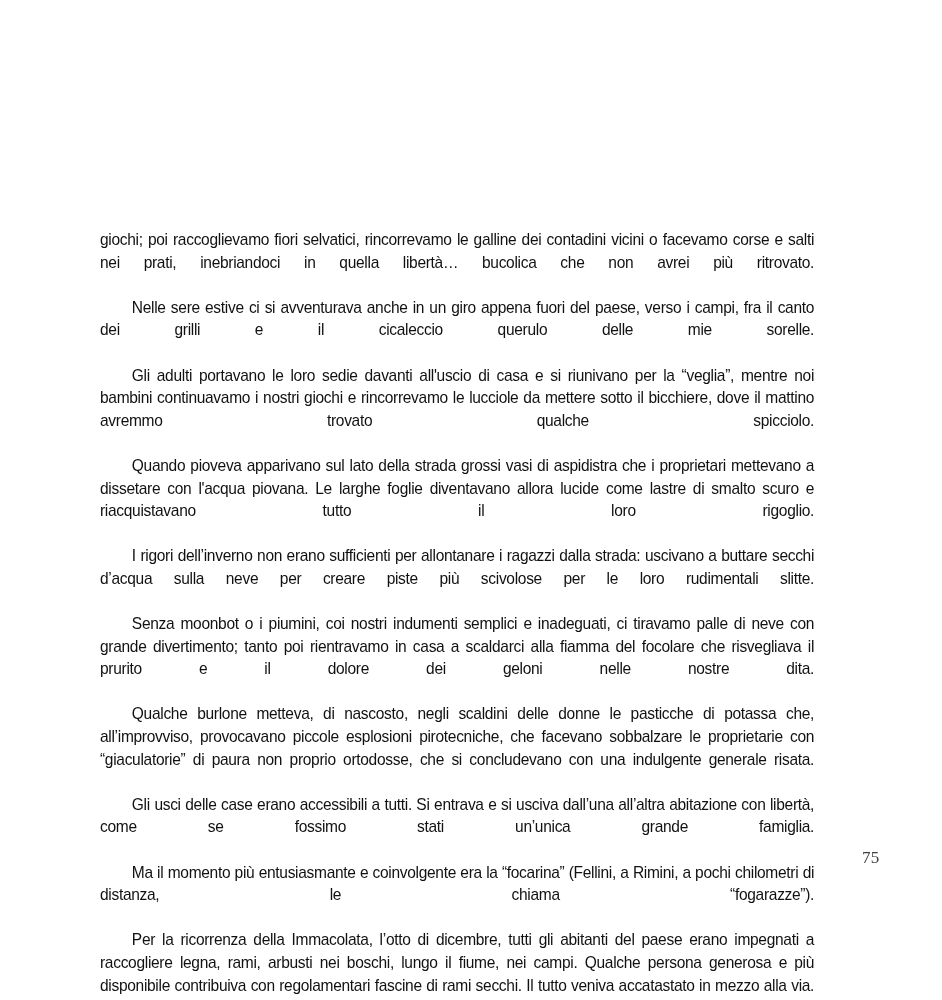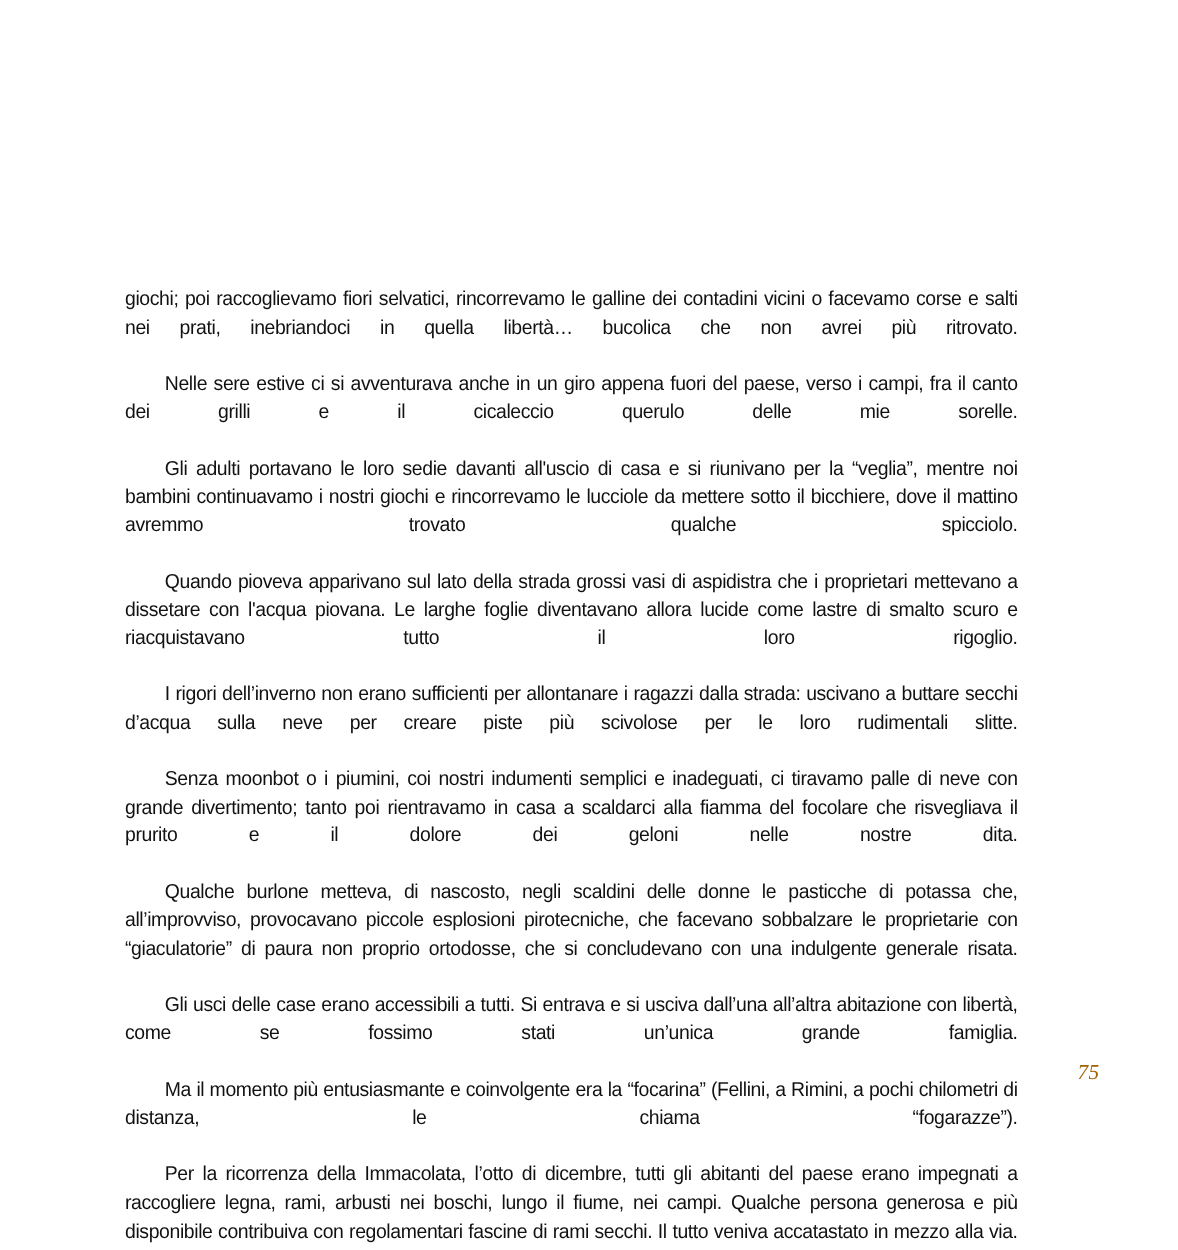--- a/index.html
+++ b/index.html
@@ -53,23 +53,22 @@
     content: "";
     display: inline-block;
     width: 100%;
   }
 
   .page-number {
     position: absolute;
     left: 862px;
     top: 848px;
     font-family: "Liberation Serif", "DejaVu Serif", serif;
-    font-style: italic;
     font-size: 17px;
-    color: #a16207;
+    color: #404040;
     letter-spacing: 0.02em;
   }
 </style>
 </head>
 <body>
 
 <div class="page">
 
   <div class="text-block">
     <p class="para continuation">giochi; poi raccoglievamo fiori selvatici, rincorrevamo le galline dei contadini vicini o facevamo corse e salti nei prati, inebriandoci in quella libertà… bucolica che non avrei più ritrovato.</p>

